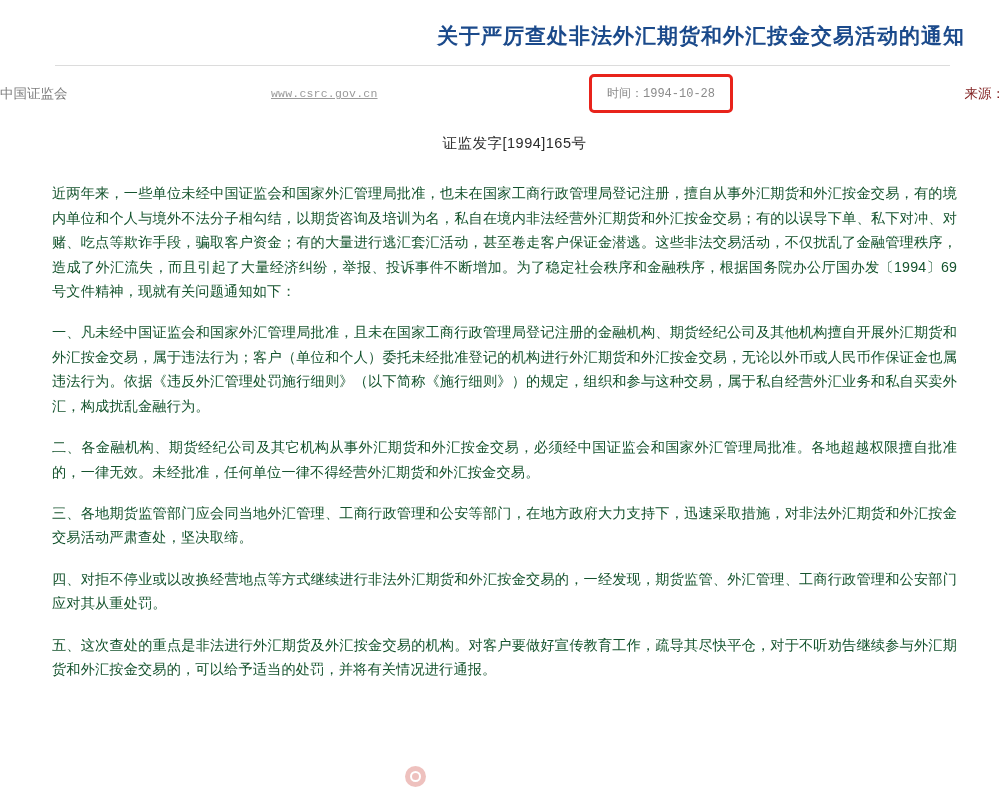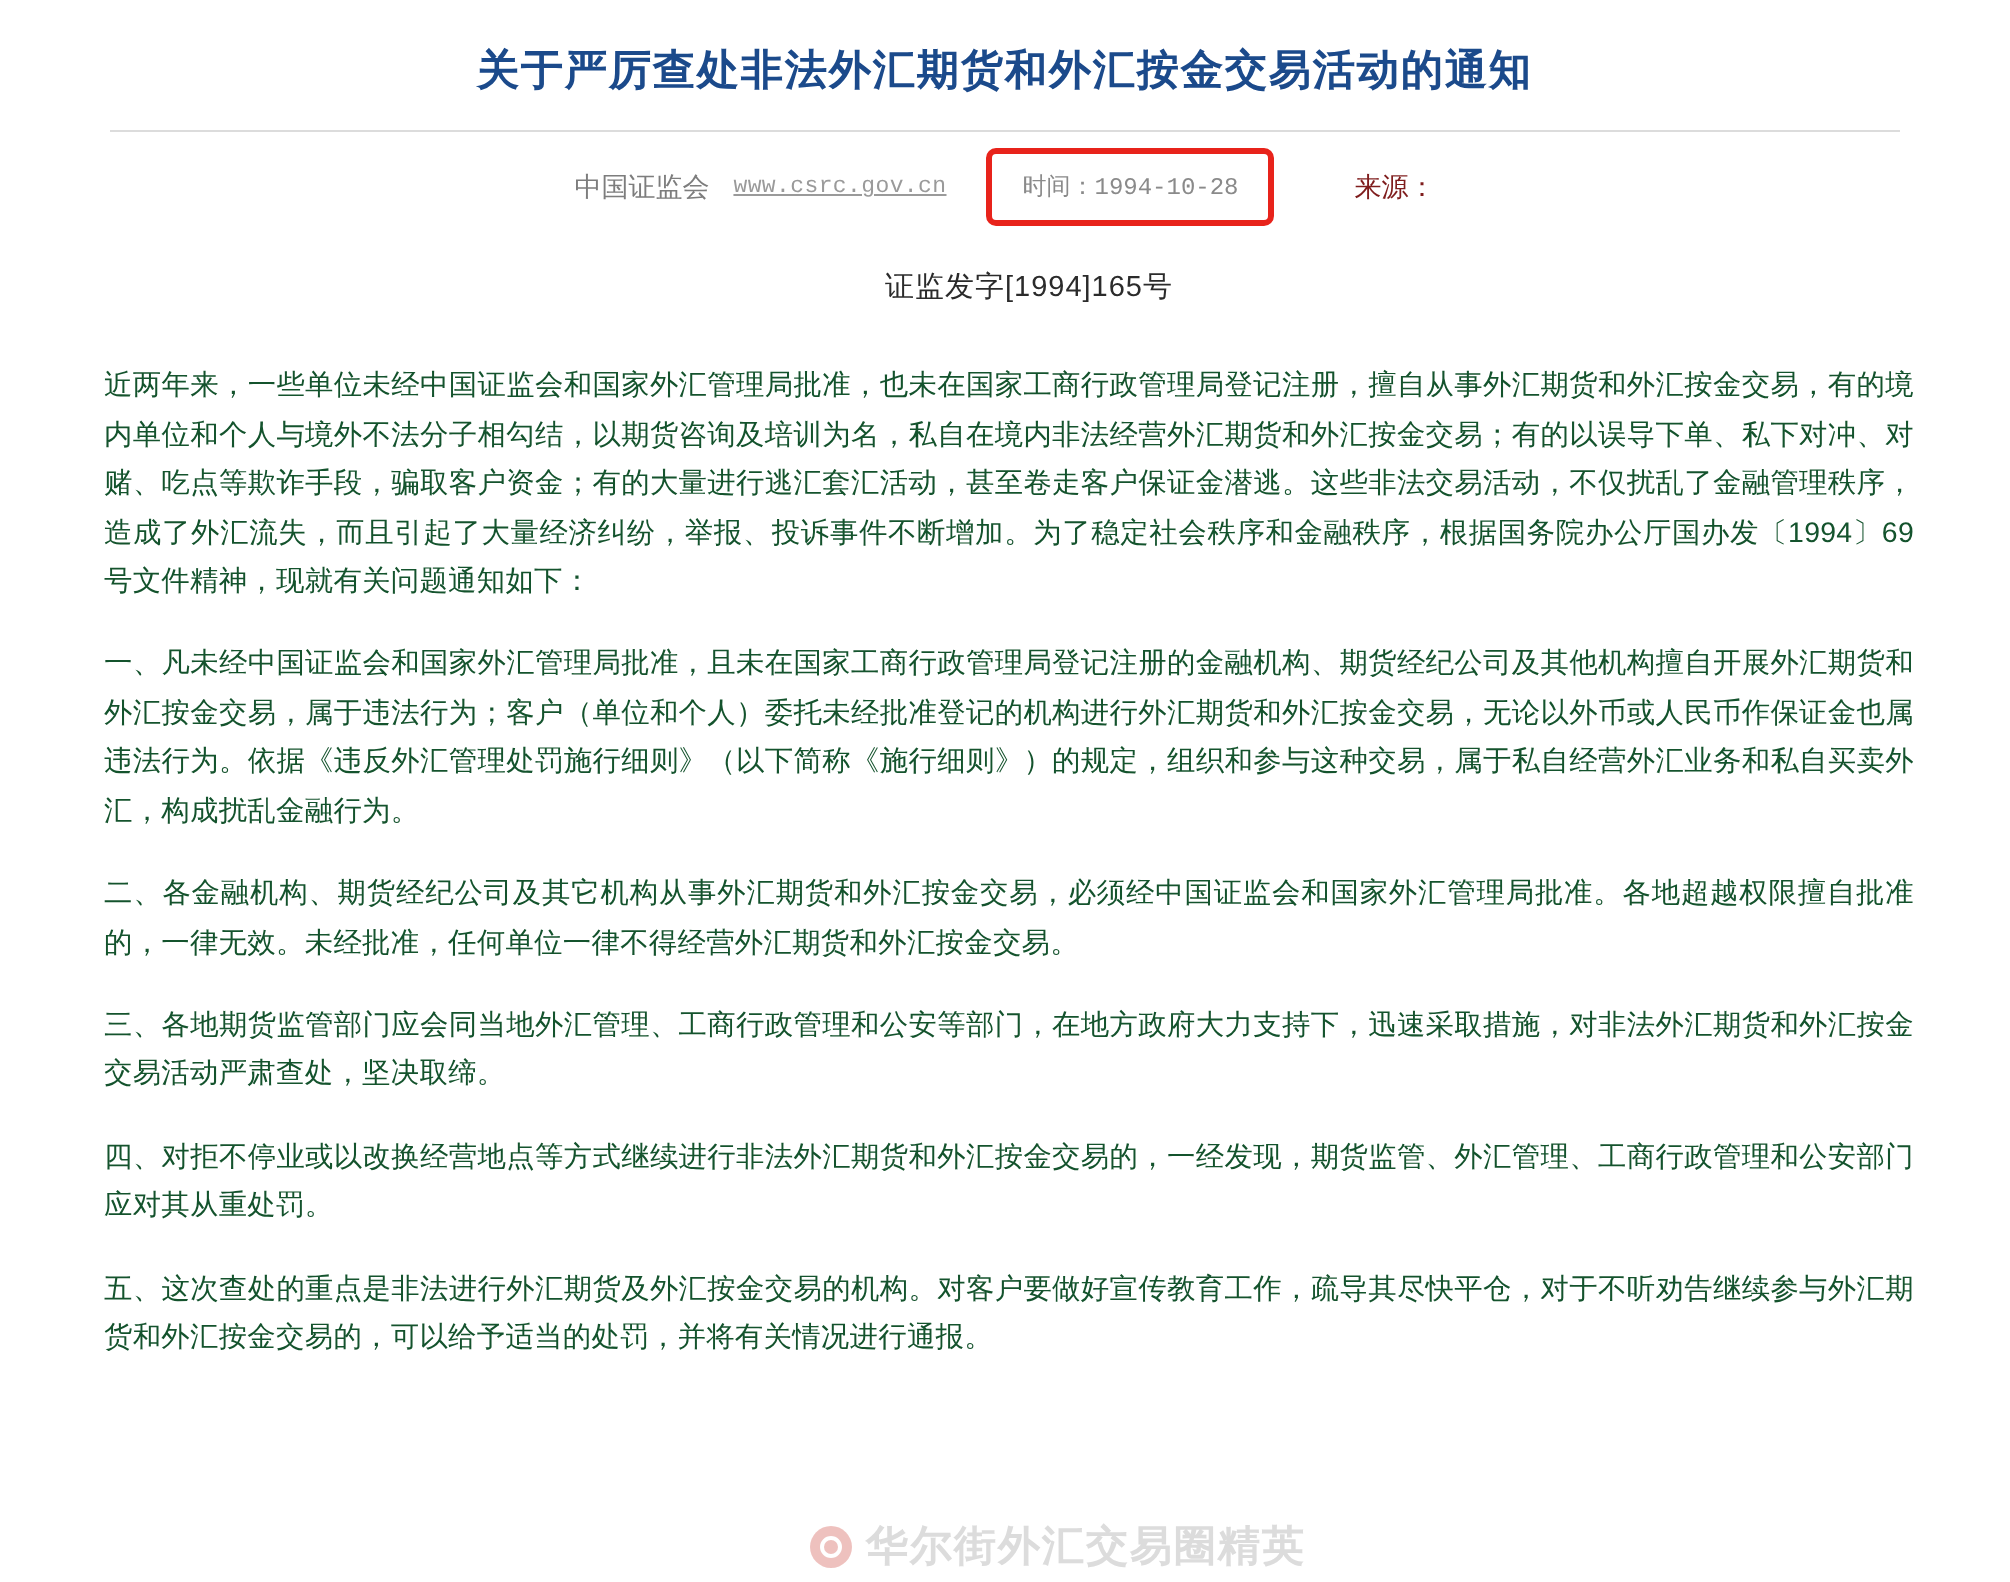--- a/index.html
+++ b/index.html
@@ -18,38 +18,38 @@
 
   .page {
     position: relative;
     width: 1005px;
     height: 791px;
     box-sizing: border-box;
   }
 
   
   .doc-title {
-    text-align: center;
+    text-align: right;
     font-size: 21px;
     font-weight: bold;
     color: #1b4a8b;
     letter-spacing: 1px;
     padding: 22px 40px 0 40px;
     line-height: 1.3;
   }
 
   .title-rule {
     margin: 16px 55px 0 55px;
     height: 1px;
     background: #dcdcdc;
   }
 
   .meta-row {
     display: flex;
-    justify-content: center;
+    justify-content: space-between;
     align-items: center;
     gap: 12px;
     margin-top: 17px;
     font-size: 12.5px;
     color: #8a8a8a;
     line-height: 1;
   }
   .meta-org {
     font-size: 13.5px;
     color: #7d7d7d;
@@ -177,16 +177,15 @@
     <p>一、凡未经中国证监会和国家外汇管理局批准，且未在国家工商行政管理局登记注册的金融机构、期货经纪公司及其他机构擅自开展外汇期货和外汇按金交易，属于违法行为；客户（单位和个人）委托未经批准登记的机构进行外汇期货和外汇按金交易，无论以外币或人民币作保证金也属违法行为。依据《违反外汇管理处罚施行细则》（以下简称《施行细则》）的规定，组织和参与这种交易，属于私自经营外汇业务和私自买卖外汇，构成扰乱金融行为。</p>
     <p>二、各金融机构、期货经纪公司及其它机构从事外汇期货和外汇按金交易，必须经中国证监会和国家外汇管理局批准。各地超越权限擅自批准的，一律无效。未经批准，任何单位一律不得经营外汇期货和外汇按金交易。</p>
     <p>三、各地期货监管部门应会同当地外汇管理、工商行政管理和公安等部门，在地方政府大力支持下，迅速采取措施，对非法外汇期货和外汇按金交易活动严肃查处，坚决取缔。</p>
     <p>四、对拒不停业或以改换经营地点等方式继续进行非法外汇期货和外汇按金交易的，一经发现，期货监管、外汇管理、工商行政管理和公安部门应对其从重处罚。</p>
     <p>五、这次查处的重点是非法进行外汇期货及外汇按金交易的机构。对客户要做好宣传教育工作，疏导其尽快平仓，对于不听劝告继续参与外汇期货和外汇按金交易的，可以给予适当的处罚，并将有关情况进行通报。</p>
 
   </div>
 
   <div class="watermark">
     <span class="wm-logo"></span>
-    <span class="wm-text">华尔街外汇交易圈精英</span>
   </div>
 
 </div>
 
 </body></html>

